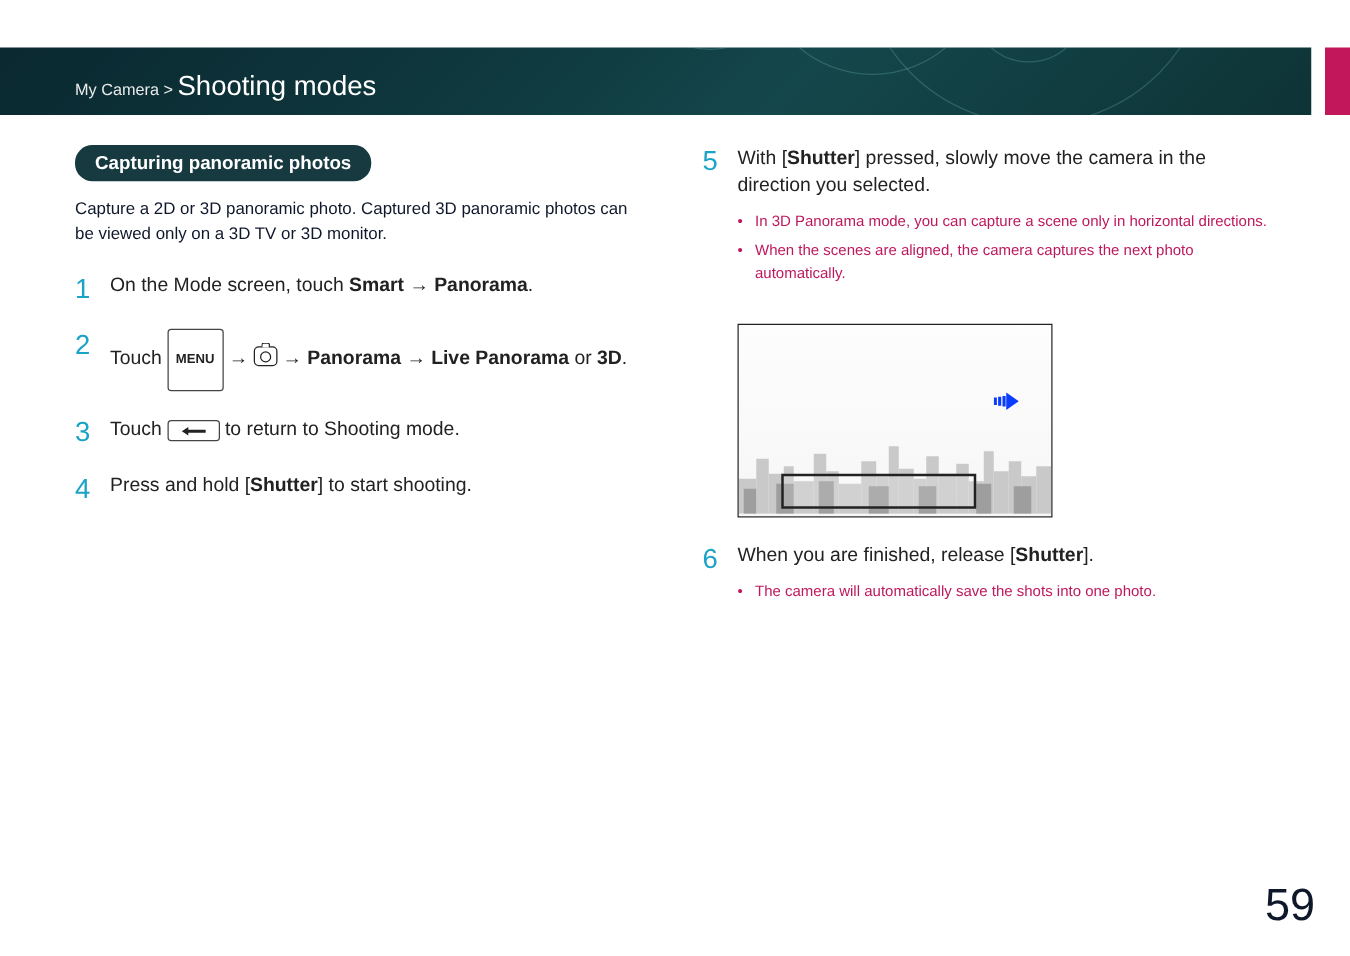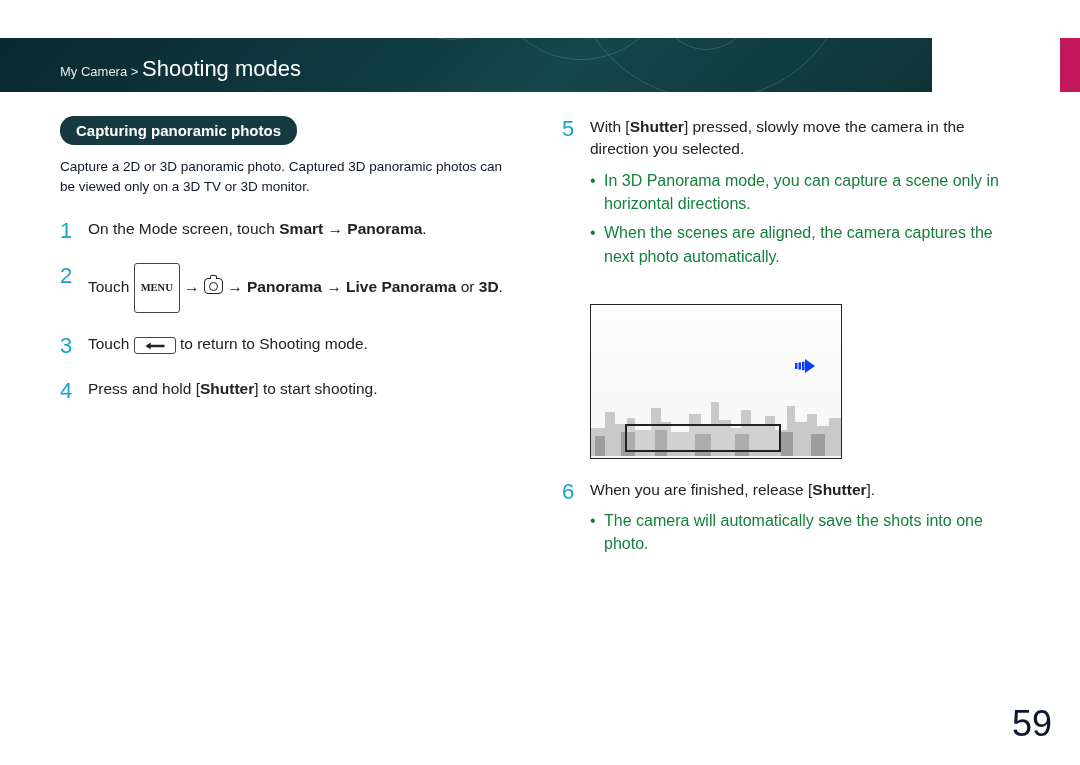--- a/index.html
+++ b/index.html
@@ -1,37 +1,37 @@
 <!DOCTYPE html>
 <html><head>
 <meta charset="utf-8">
 <style>
   html,body{margin:0;padding:0;width:1080px;height:765px;font-family:"Segoe UI",Arial,sans-serif;color:#333;background:#fff;overflow:hidden}
   .page{position:relative;width:1080px;height:765px}
-  .header{position:absolute;left:0;top:38px;width:932px;height:54px;background:linear-gradient(135deg,#0a2830 0%,#0f3a3f 40%,#14474b 60%,#0e3336 100%);overflow:hidden}
+  .header{position:absolute;left:0;top:38px;width:1049px;height:54px;background:linear-gradient(135deg,#0a2830 0%,#0f3a3f 40%,#14474b 60%,#0e3336 100%);overflow:hidden}
   .bubbles{position:absolute;right:120px;top:-40px;width:400px;height:200px;pointer-events:none}
   .bubbles div{position:absolute;border:1px solid rgba(170,255,240,0.18);border-radius:50%}
   .b1{width:280px;height:280px;right:-40px;top:-180px}
   .b2{width:180px;height:180px;right:140px;top:-120px}
   .b3{width:120px;height:120px;right:300px;top:-80px}
   .b4{width:90px;height:90px;right:60px;top:-40px}
   .magenta-tab{position:absolute;right:0;top:38px;width:20px;height:54px;background:#c2185b}
   .breadcrumb{color:#eaeaea;font-size:13px;padding:18px 0 0 60px}
   .breadcrumb .title{font-size:22px;font-weight:300;color:#fff}
   .content{position:absolute;top:116px;left:60px;width:960px;display:flex;gap:44px}
   .col{flex:1;min-width:0}
   .pill{display:inline-block;background:#163a40;color:#fff;border-radius:14px;padding:6px 16px;font-size:15px;font-weight:600;margin-bottom:12px}
   .intro{font-size:13.5px;line-height:1.45;color:#0f172a;margin-bottom:22px}
   .step{display:flex;margin-bottom:20px;align-items:flex-start}
   .num{color:#1aa3c6;font-size:22px;font-weight:300;width:28px;flex-shrink:0;line-height:1.15}
   .step-body{font-size:15.5px;line-height:1.45;color:#222}
-  .step-body .sub{font-size:16px;color:#15803d;margin-top:8px;padding-left:0}
+  .step-body .sub{font-size:12px;color:#be185d;margin-top:8px;padding-left:0}
   .step-body .sub li{list-style:none;position:relative;padding-left:14px;margin-bottom:6px;line-height:1.45}
   .step-body .sub li:before{content:"•";position:absolute;left:0;top:0}
-  .btn-box{display:inline-block;border:1px solid #444;border-radius:3px;padding:16px 6px;font-size:10.5px;font-weight:700;vertical-align:1px;line-height:1.45;font-family:Liberation Serif, serif}
+  .btn-box{display:inline-block;border:1px solid #444;border-radius:3px;padding:16px 6px;font-size:10.5px;font-weight:700;vertical-align:1px;line-height:1.45;font-family:Liberation Sans, sans-serif}
   .btn-back{display:inline-flex;align-items:center;justify-content:center;border:1px solid #444;border-radius:3px;width:40px;height:15px;vertical-align:-2px}
   .btn-back svg{width:26px;height:10px}
   .cam-ico{display:inline-flex;align-items:center;justify-content:center;border:1.5px solid #222;border-radius:4px;width:17px;height:14px;position:relative;top:2px}
   .cam-ico:before{content:"";position:absolute;width:7px;height:7px;border:1.4px solid #222;border-radius:50%}
   .cam-ico:after{content:"";position:absolute;width:5px;height:3px;background:#fff;border:1.3px solid #222;border-bottom:none;top:-4px;left:5px;border-radius:2px 2px 0 0}
   .pano{border:1.5px solid #222;width:250px;height:153px;margin:10px 0 20px 28px;position:relative;background:#fff;overflow:hidden}
   .sky{position:absolute;inset:0;background:linear-gradient(#fdfdfd,#f6f6f6)}
   .skyline{position:absolute;bottom:2px;left:0;width:100%;height:78px}
   .skyline svg{width:100%;height:100%}
   .arrow{position:absolute;right:26px;top:54px;color:#0a3cff}

